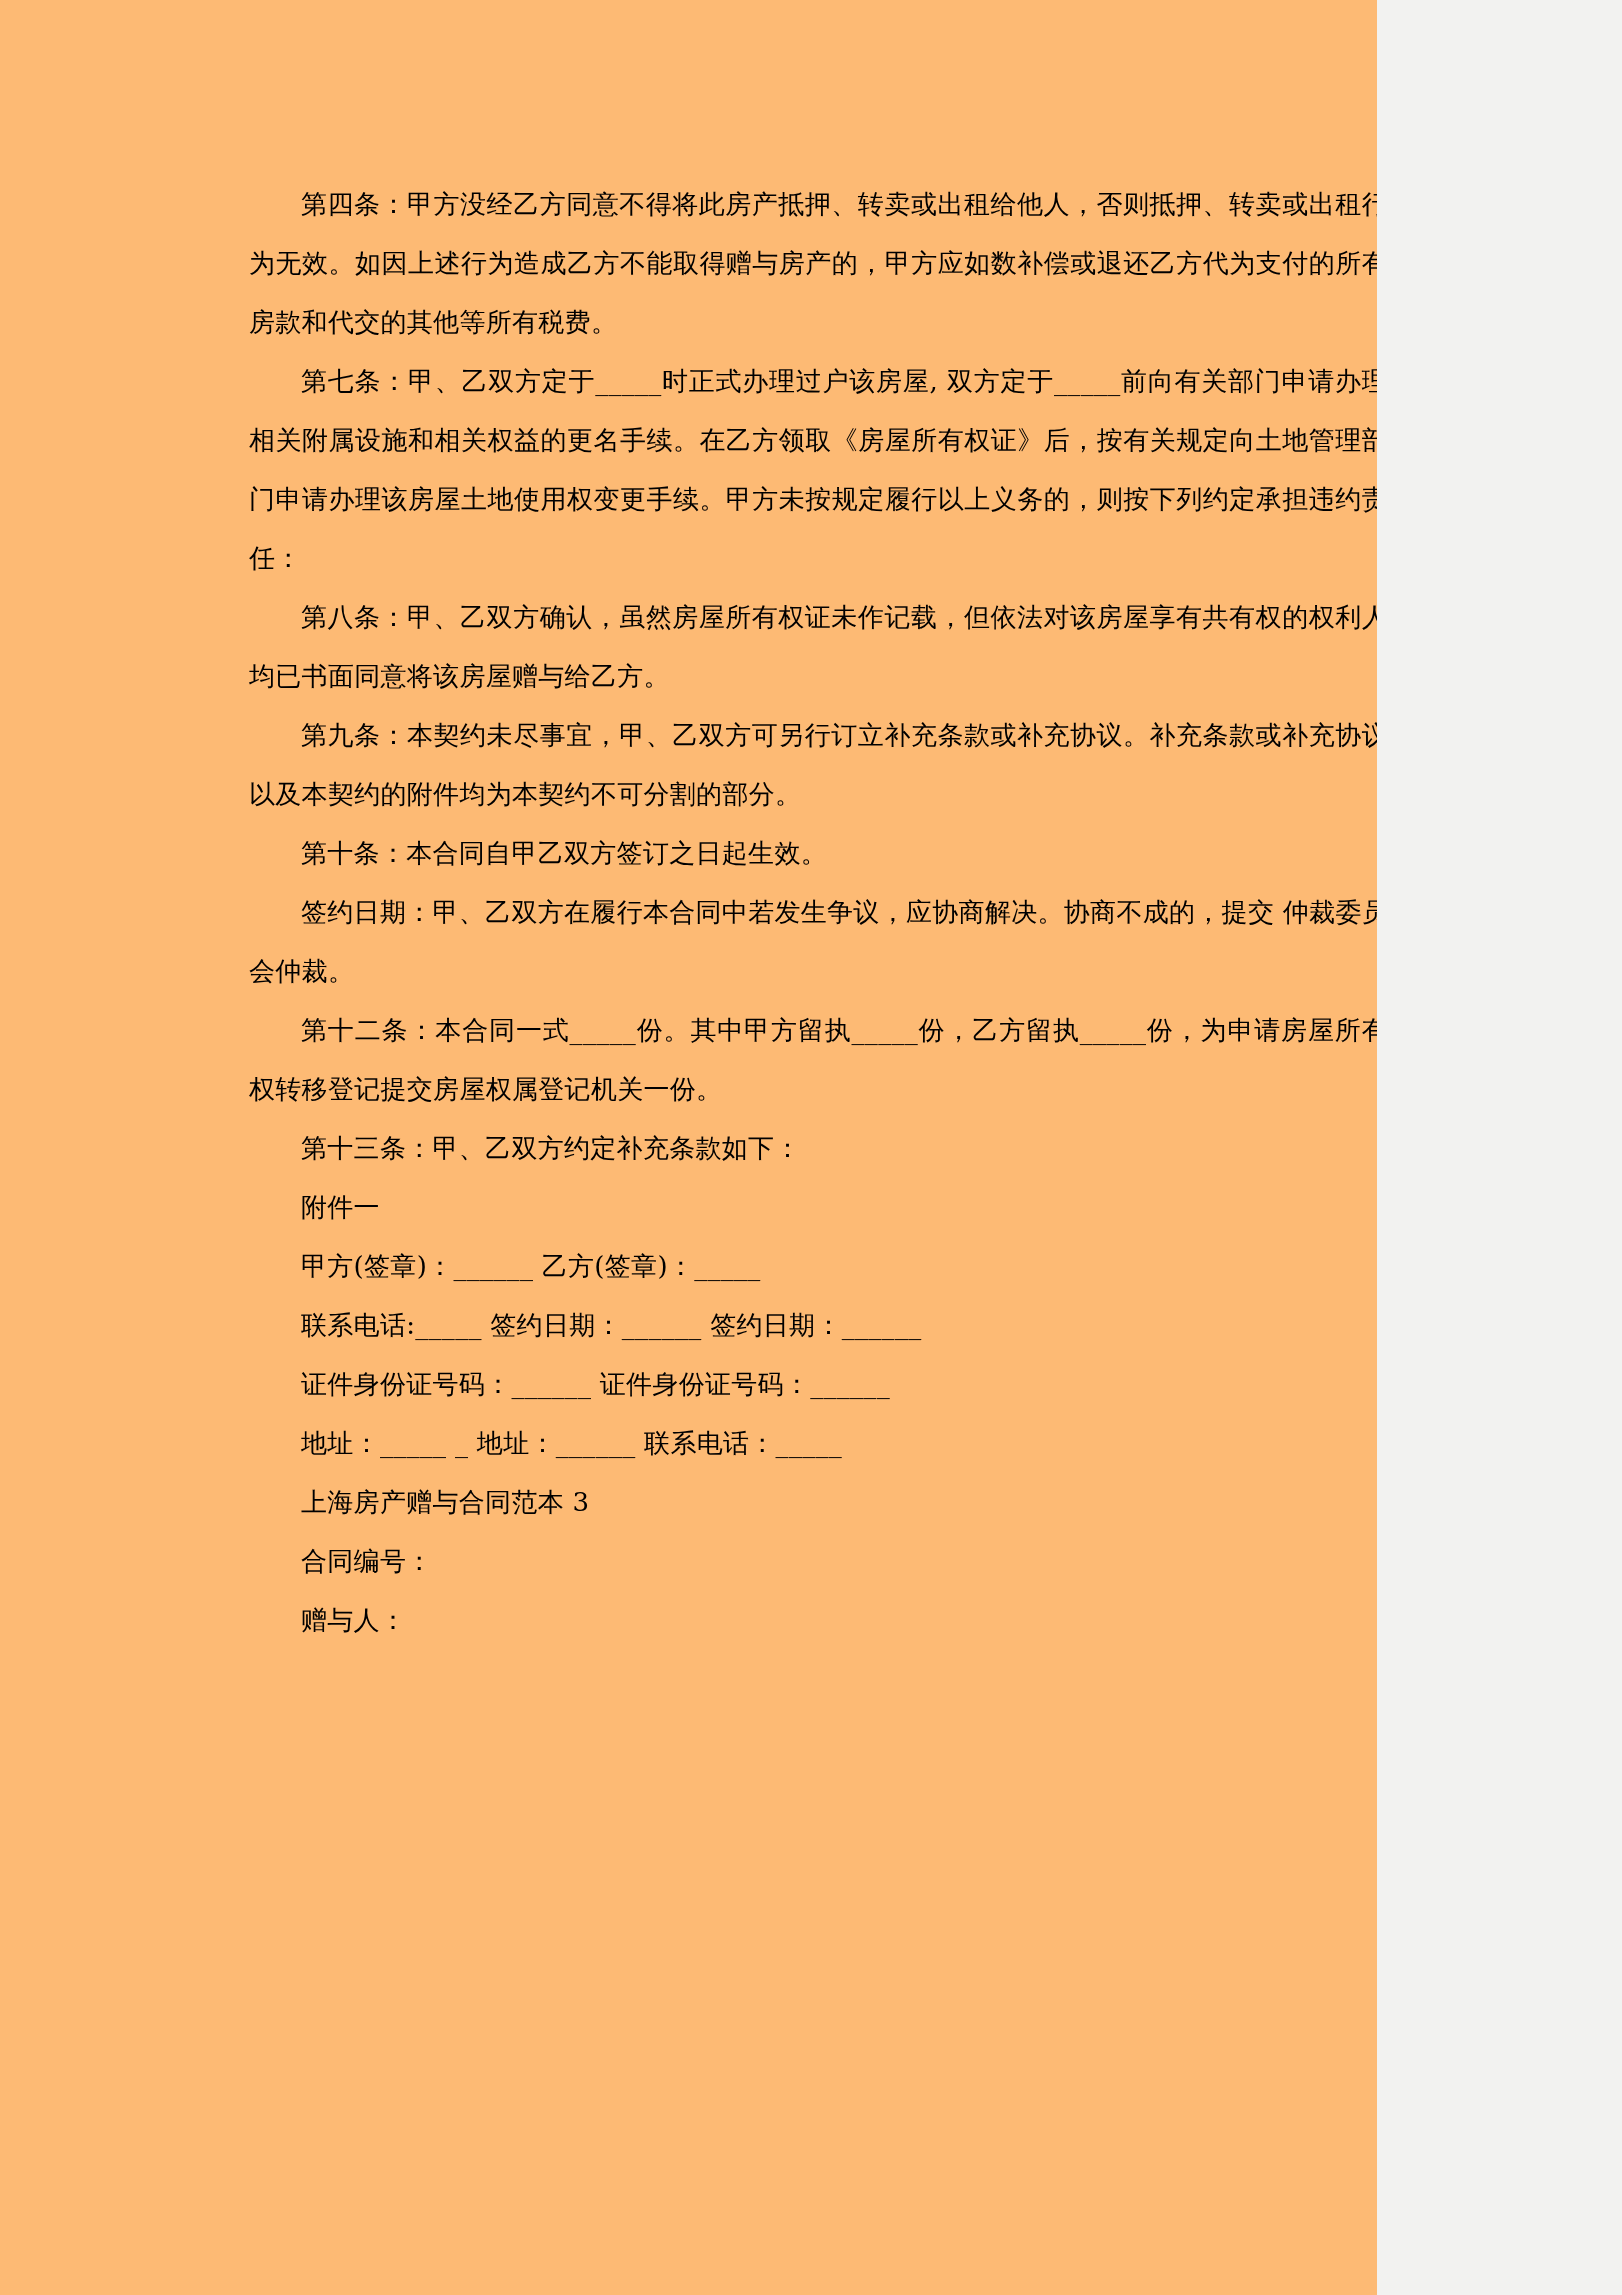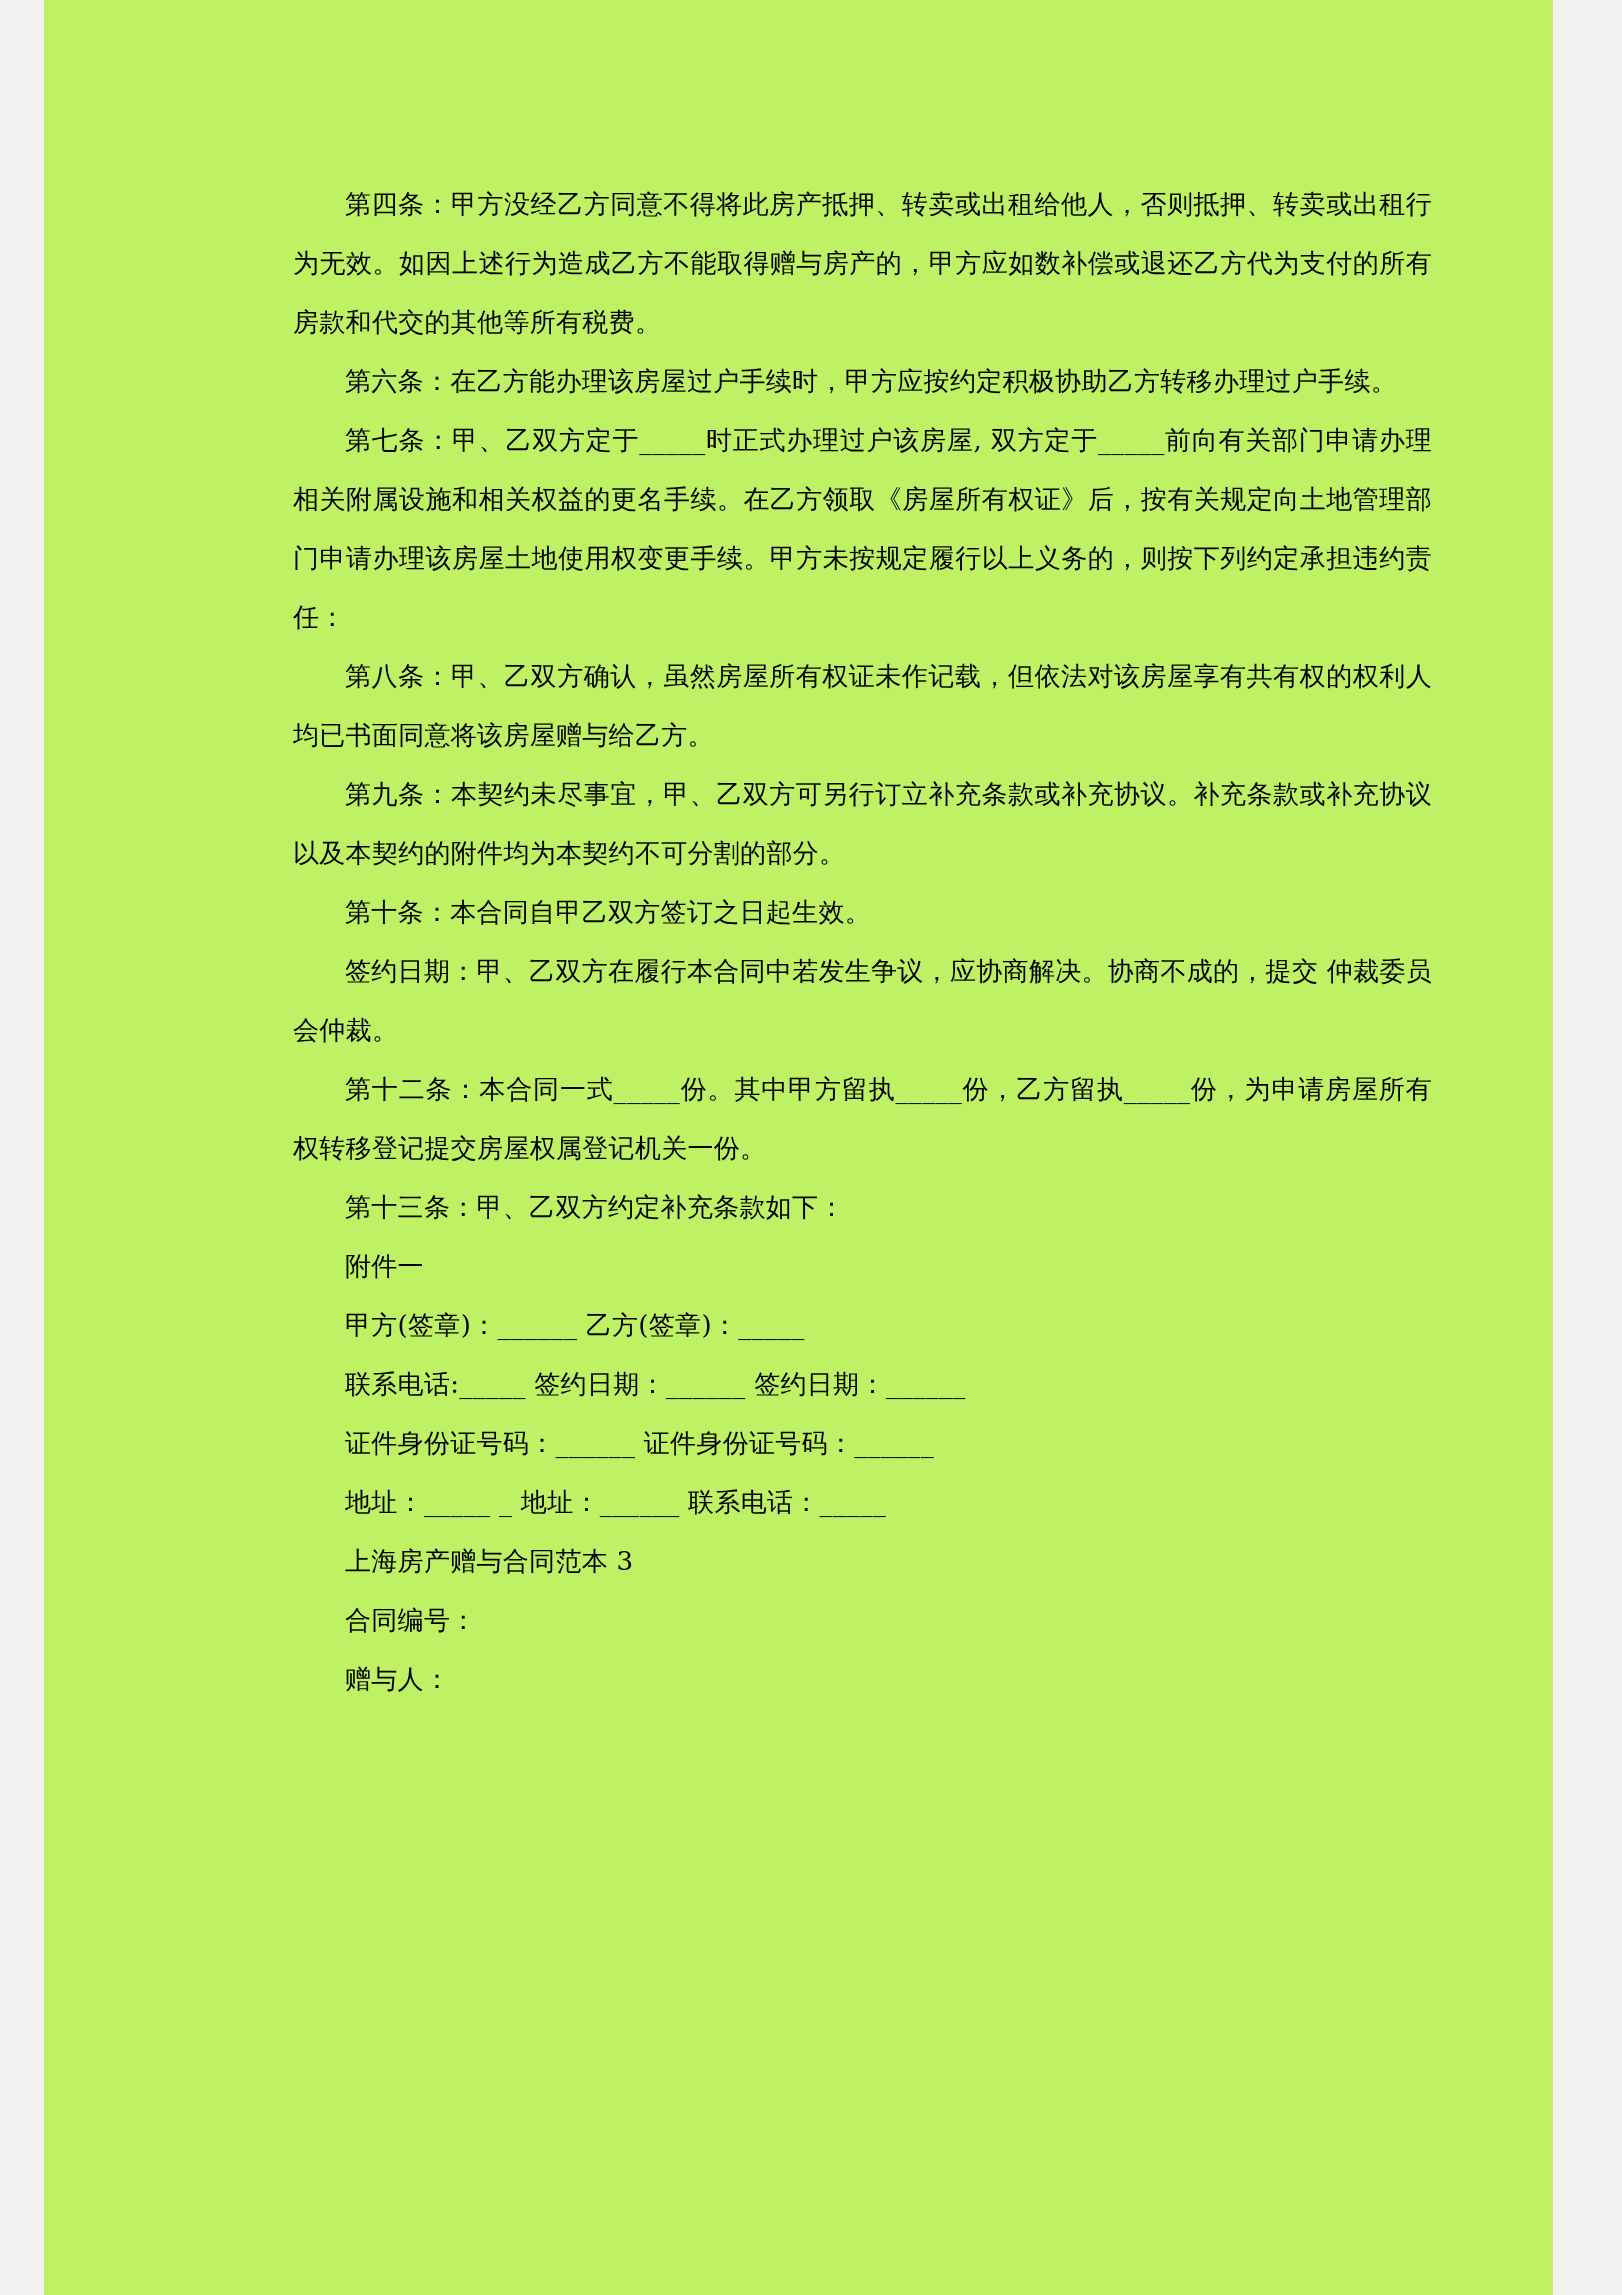--- a/index.html
+++ b/index.html
@@ -1,29 +1,28 @@
 <!DOCTYPE html>
 <html style="font-size:10.5px"><head>
 <meta charset="utf-8">
 <style>
   html, body {
     margin: 0;
     padding: 0;
     background: #f2f2f0;
   }
   .page {
-    width: 1509px;
+    width: 1377px;
     height: 2295px;
-    background: #bef264;
+    background: #fdba74;
     position: relative;
     box-sizing: border-box;
     font-family: "DejaVu Serif", "Liberation Serif", serif;
     color: #000000;
     overflow: hidden;
-    margin-left: 44px;
   }
   .content {
     position: absolute;
     left: 249px;
     top: 175px;
     width: 1139px;
   }
   p.para {
     margin: 0 0 0 0;
     font-size: 26px;
@@ -37,21 +36,20 @@
   p.para.noindent {
     text-indent: 52px;
   }
 </style>
 </head>
 <body>
 
 <div class="page">
   <div class="content">
     <p class="para">第四条：甲方没经乙方同意不得将此房产抵押、转卖或出租给他人，否则抵押、转卖或出租行为无效。如因上述行为造成乙方不能取得赠与房产的，甲方应如数补偿或退还乙方代为支付的所有房款和代交的其他等所有税费。</p>
-    <p class="para">第六条：在乙方能办理该房屋过户手续时，甲方应按约定积极协助乙方转移办理过户手续。</p>
     <p class="para">第七条：甲、乙双方定于_____时正式办理过户该房屋, 双方定于_____前向有关部门申请办理相关附属设施和相关权益的更名手续。在乙方领取《房屋所有权证》后，按有关规定向土地管理部门申请办理该房屋土地使用权变更手续。甲方未按规定履行以上义务的，则按下列约定承担违约责任：</p>
     <p class="para">第八条：甲、乙双方确认，虽然房屋所有权证未作记载，但依法对该房屋享有共有权的权利人均已书面同意将该房屋赠与给乙方。</p>
     <p class="para">第九条：本契约未尽事宜，甲、乙双方可另行订立补充条款或补充协议。补充条款或补充协议以及本契约的附件均为本契约不可分割的部分。</p>
     <p class="para">第十条：本合同自甲乙双方签订之日起生效。</p>
     <p class="para">签约日期：甲、乙双方在履行本合同中若发生争议，应协商解决。协商不成的，提交  仲裁委员会仲裁。</p>
     <p class="para">第十二条：本合同一式_____份。其中甲方留执_____份，乙方留执_____份，为申请房屋所有权转移登记提交房屋权属登记机关一份。</p>
     <p class="para">第十三条：甲、乙双方约定补充条款如下：</p>
     <p class="para noindent">附件一</p>
     <p class="para noindent">甲方(签章)：______  乙方(签章)：_____</p>
     <p class="para noindent">联系电话:_____  签约日期：______  签约日期：______</p>

